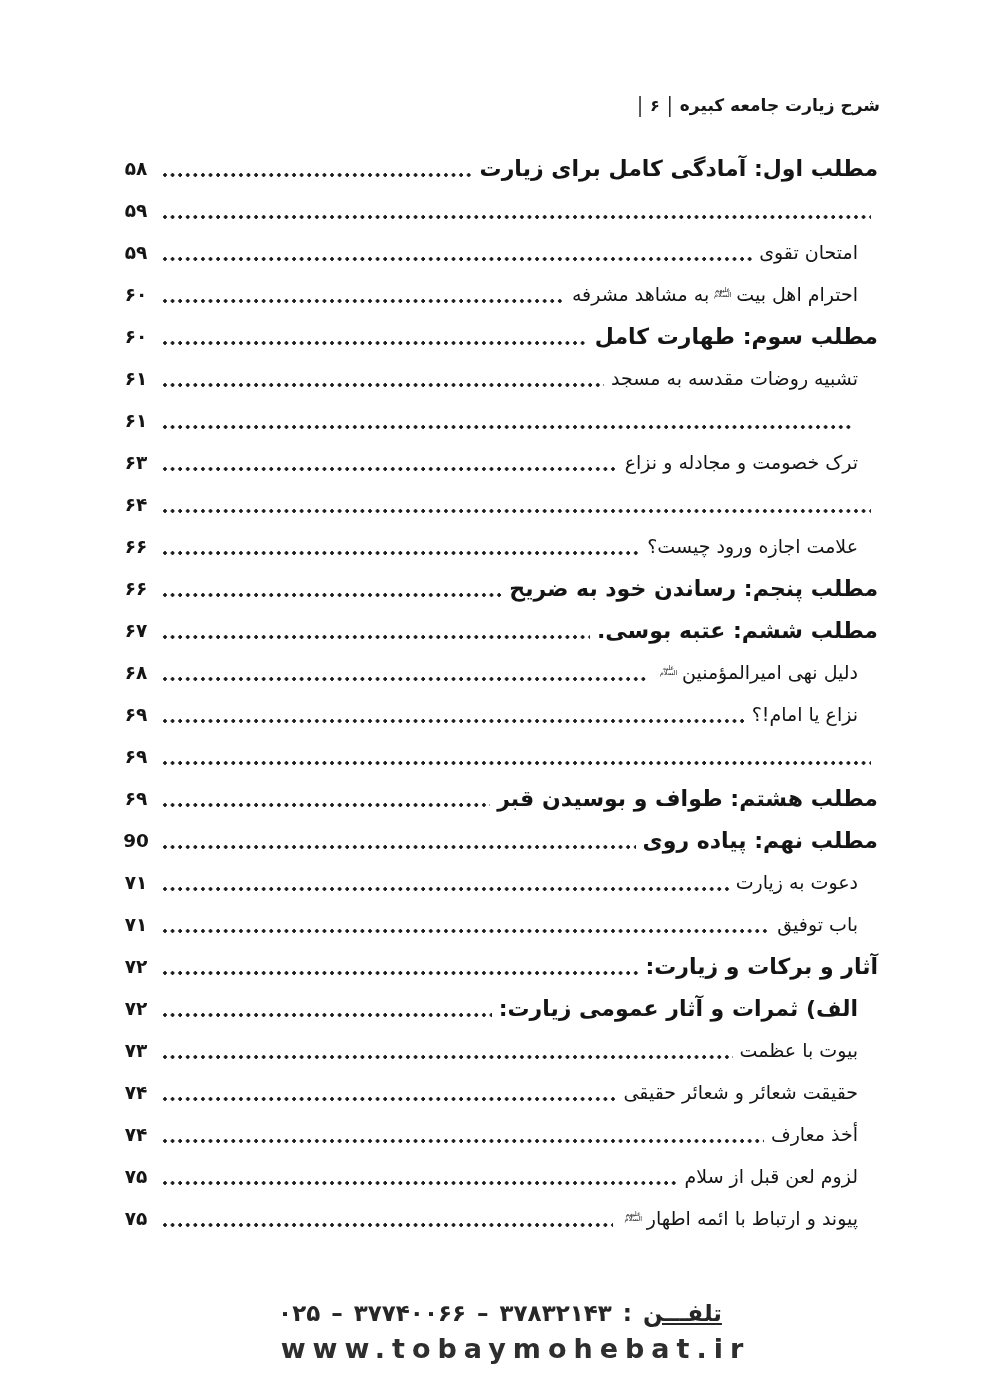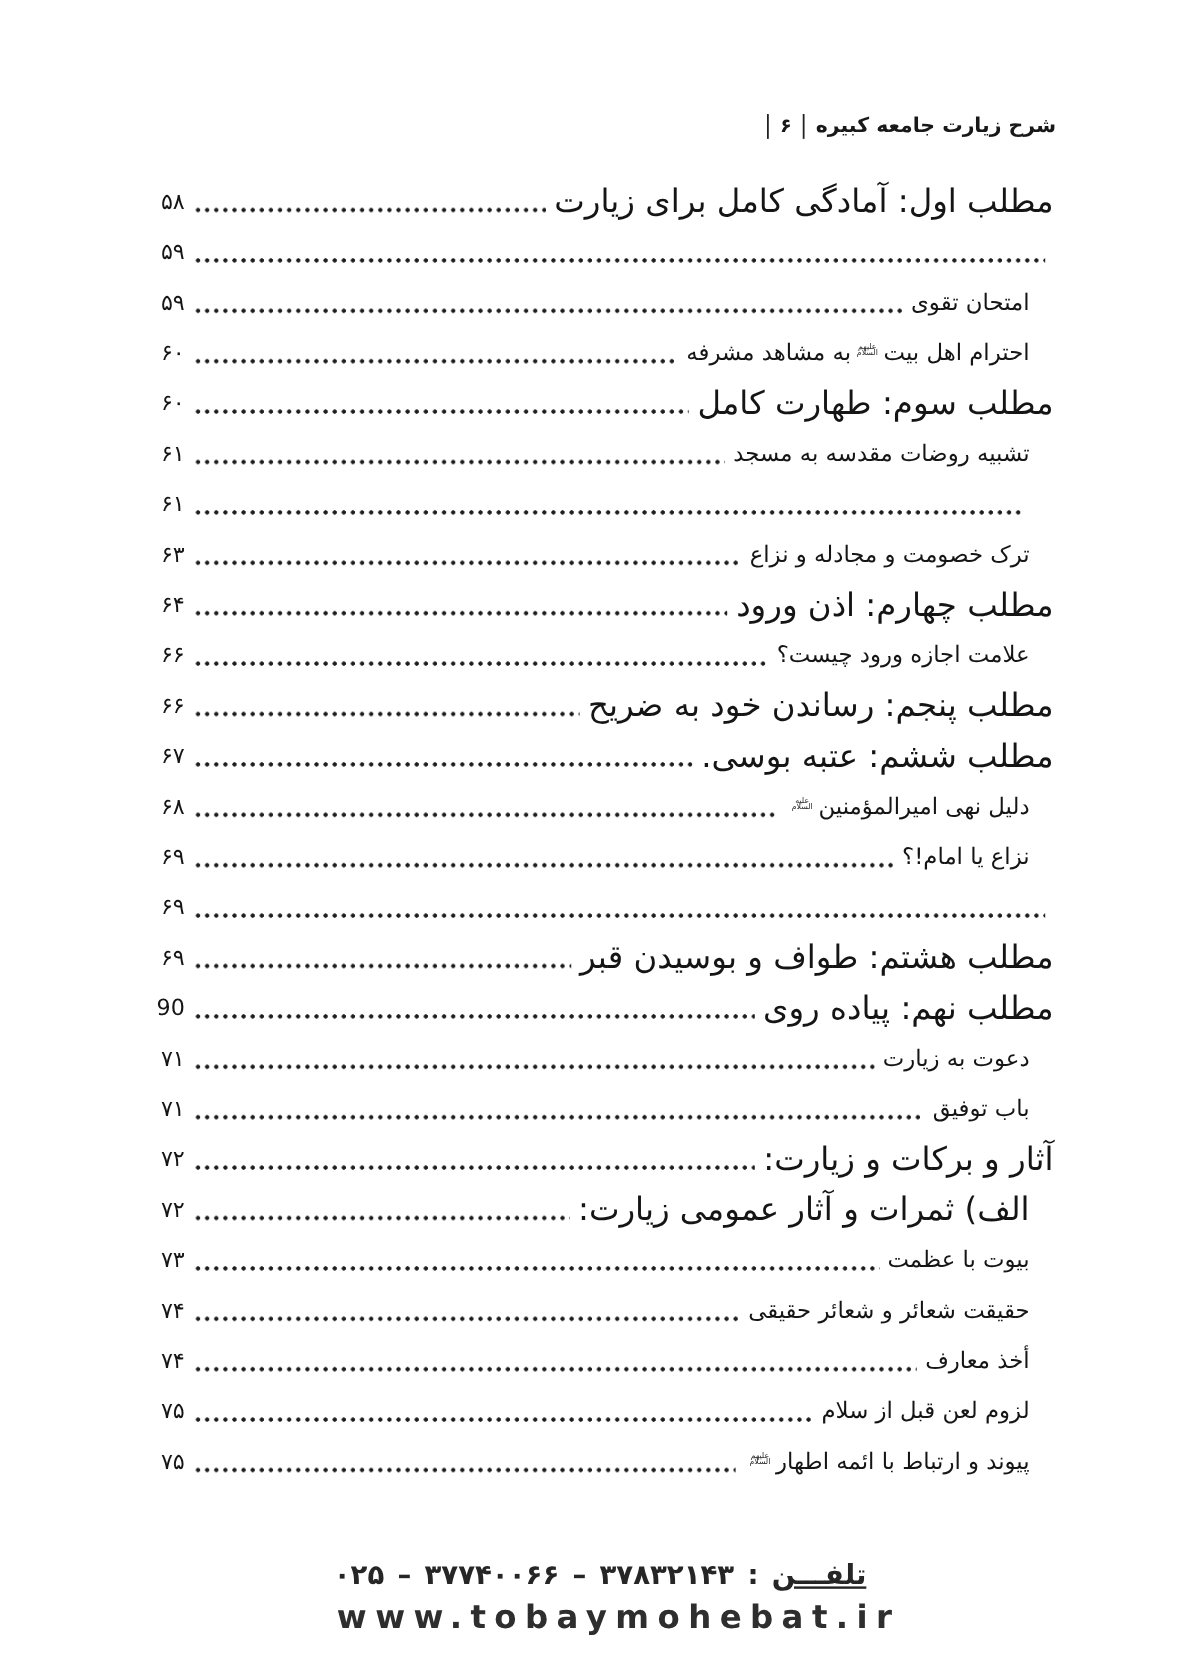--- a/index.html
+++ b/index.html
@@ -25,35 +25,35 @@
   .toc {
     position:absolute; top:147px; left:118px; right:122px;
     direction:rtl;
   }
   .toc-row {
     display:flex; align-items:center;
     height:42px;
     font-size:19px;
     color:#151515;
   }
-  .toc-row.bold .entry-label { font-weight:normal; font-size:27px; letter-spacing:-0.2px; }
+  .toc-row.bold .entry-label { font-weight:bold; font-size:22px; letter-spacing:-0.2px; }
   .toc-row.indent { padding-right:20px; }
   .entry-label { white-space:nowrap; }
   .leader {
     flex:1; align-self:stretch;
     margin:0 7px;
     background-image:radial-gradient(circle at 2px 2px, #1c1c1c 1.55px, transparent 1.95px);
     background-size:7.6px 4px;
     background-repeat:repeat-x;
     background-position:2px 26px;
     min-width:12px;
   }
   .pg {
-    font-size:18.5px; font-weight:normal;
-    min-width:36px; text-align:right;
+    font-size:18.5px; font-weight:bold;
+    min-width:36px; text-align:center;
     white-space:nowrap;
   }
   .honorific {
     display:inline-block;
     width:21px;
     font-size:6.5px; line-height:5px;
     vertical-align:middle;
     text-align:center;
     font-weight:normal;
     margin:0 3px 6px 3px;
@@ -124,21 +124,20 @@
       <div class="toc-row indent">
         <span class="leader"></span>
         <span class="pg">۶۱</span>
       </div>
       <div class="toc-row indent">
         <span class="entry-label">ترک خصومت و مجادله و نزاع</span>
         <span class="leader"></span>
         <span class="pg">۶۳</span>
       </div>
       <div class="toc-row bold">
-        <span class="entry-label">مطلب چهارم: اذن ورود</span>
         <span class="leader"></span>
         <span class="pg">۶۴</span>
       </div>
       <div class="toc-row indent">
         <span class="entry-label">علامت اجازه ورود چیست؟</span>
         <span class="leader"></span>
         <span class="pg">۶۶</span>
       </div>
       <div class="toc-row bold">
         <span class="entry-label">مطلب پنجم: رساندن خود به ضریح</span>

